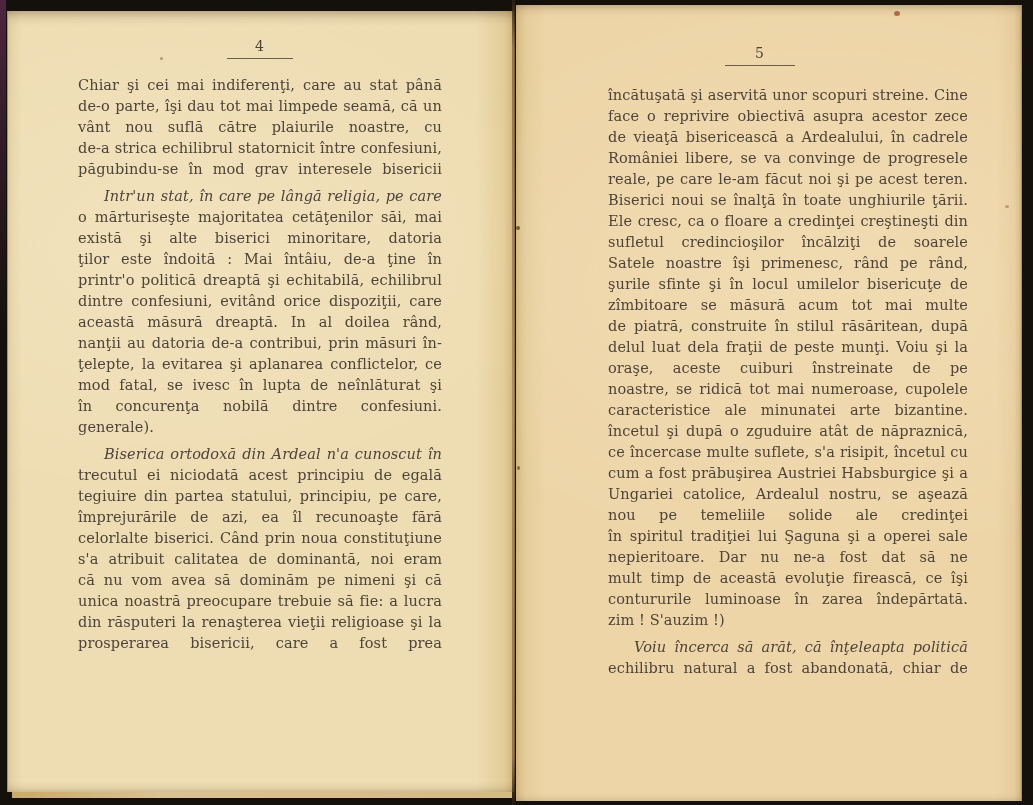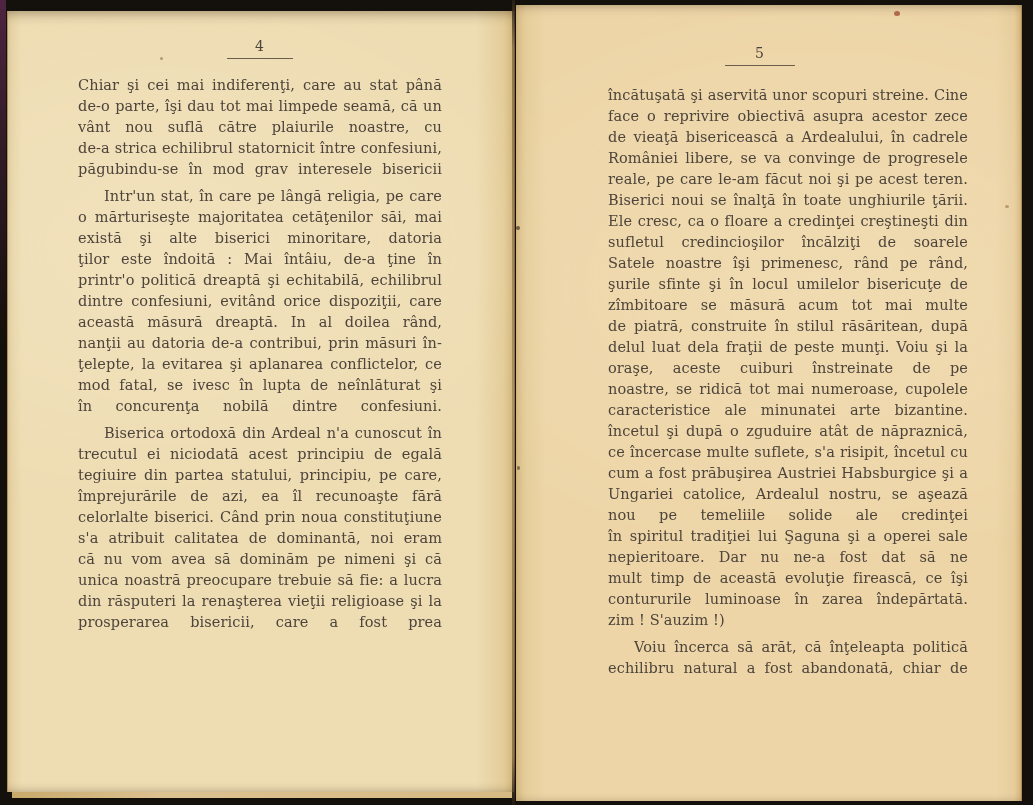--- a/index.html
+++ b/index.html
@@ -51,21 +51,21 @@
   .text-block{
     position:absolute;color:#4d443b;font-size:14.5px;line-height:21px;
     letter-spacing:.1px;
   }
   .para{margin:0;}
   .para + .para{margin-top:6px;}
   .line{
     height:21px;overflow:hidden;
     text-align:justify;text-align-last:justify;
   }
-  .line.indent{padding-left:26px;}
+  .line.indent{padding-left:26px;font-style:italic;}
   .line.end{text-align-last:left;}
   .speck{position:absolute;border-radius:50%;}
   .speck.s1{left:894px;top:11px;width:6px;height:5px;background:#a34f33;opacity:.8;}
   .speck.s2{left:516px;top:226px;width:4px;height:4px;background:#54402a;opacity:.8;}
   .speck.s3{left:517px;top:466px;width:3px;height:4px;background:#5a462e;opacity:.7;}
   .speck.s4{left:160px;top:57px;width:3px;height:3px;background:#8a6a48;opacity:.6;}
   .speck.s5{left:1005px;top:205px;width:4px;height:3px;background:#9a7446;opacity:.6;}
 </style>
 </head>
 <body>
@@ -90,20 +90,21 @@
         <div class="line">o mărturiseşte majoritatea cetăţenilor săi, mai</div>
         <div class="line">există şi alte biserici minoritare, datoria guvernan-</div>
         <div class="line">ţilor este îndoită : Mai întâiu, de-a ţine în cumpănă,</div>
         <div class="line">printr'o politică dreaptă şi echitabilă, echilibrul</div>
         <div class="line">dintre confesiuni, evitând orice dispoziţii, care ar</div>
         <div class="line">această măsură dreaptă. In al doilea rând, guver-</div>
         <div class="line">nanţii au datoria de-a contribui, prin măsuri în-</div>
         <div class="line">ţelepte, la evitarea şi aplanarea conflictelor, ce în</div>
         <div class="line">mod fatal, se ivesc în lupta de neînlăturat şi chiar</div>
         <div class="line">în concurenţa nobilă dintre confesiuni. (Aprobări</div>
+        <div class="line end">generale).</div>
       </div>
       <div class="para">
         <div class="line indent">Biserica ortodoxă din Ardeal n'a cunoscut în</div>
         <div class="line">trecutul ei niciodată acest principiu de egală pro-</div>
         <div class="line">tegiuire din partea statului, principiu, pe care, în</div>
         <div class="line">împrejurările de azi, ea îl recunoaşte fără şovăire,</div>
         <div class="line">celorlalte biserici. Când prin noua constituţiune i</div>
         <div class="line">s'a atribuit calitatea de dominantă, noi eram conştii,</div>
         <div class="line">că nu vom avea să dominăm pe nimeni şi că</div>
         <div class="line">unica noastră preocupare trebuie să fie: a lucra</div>

